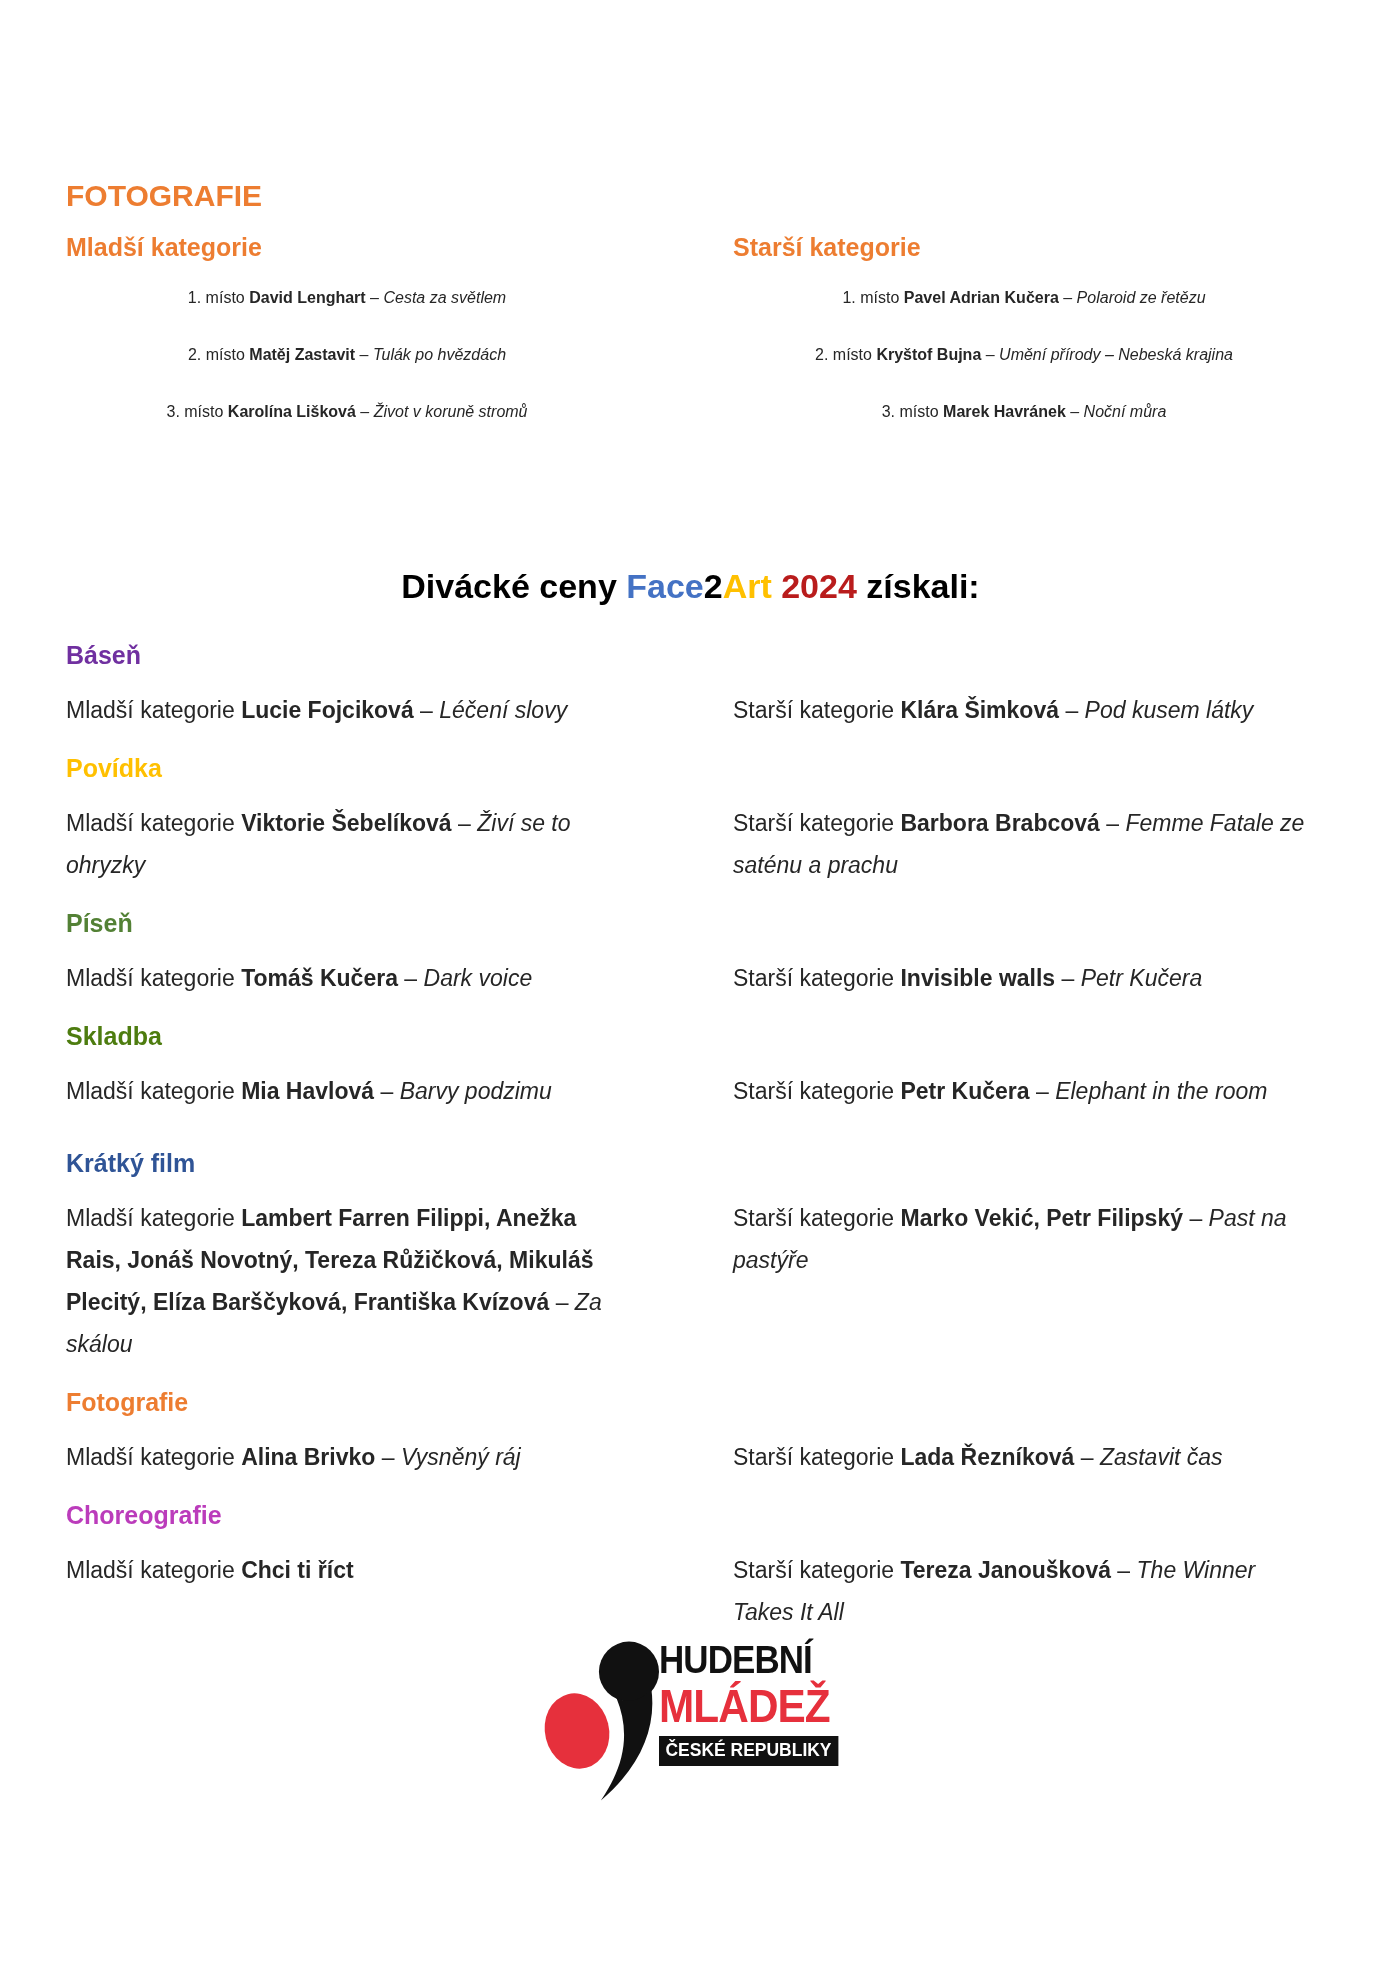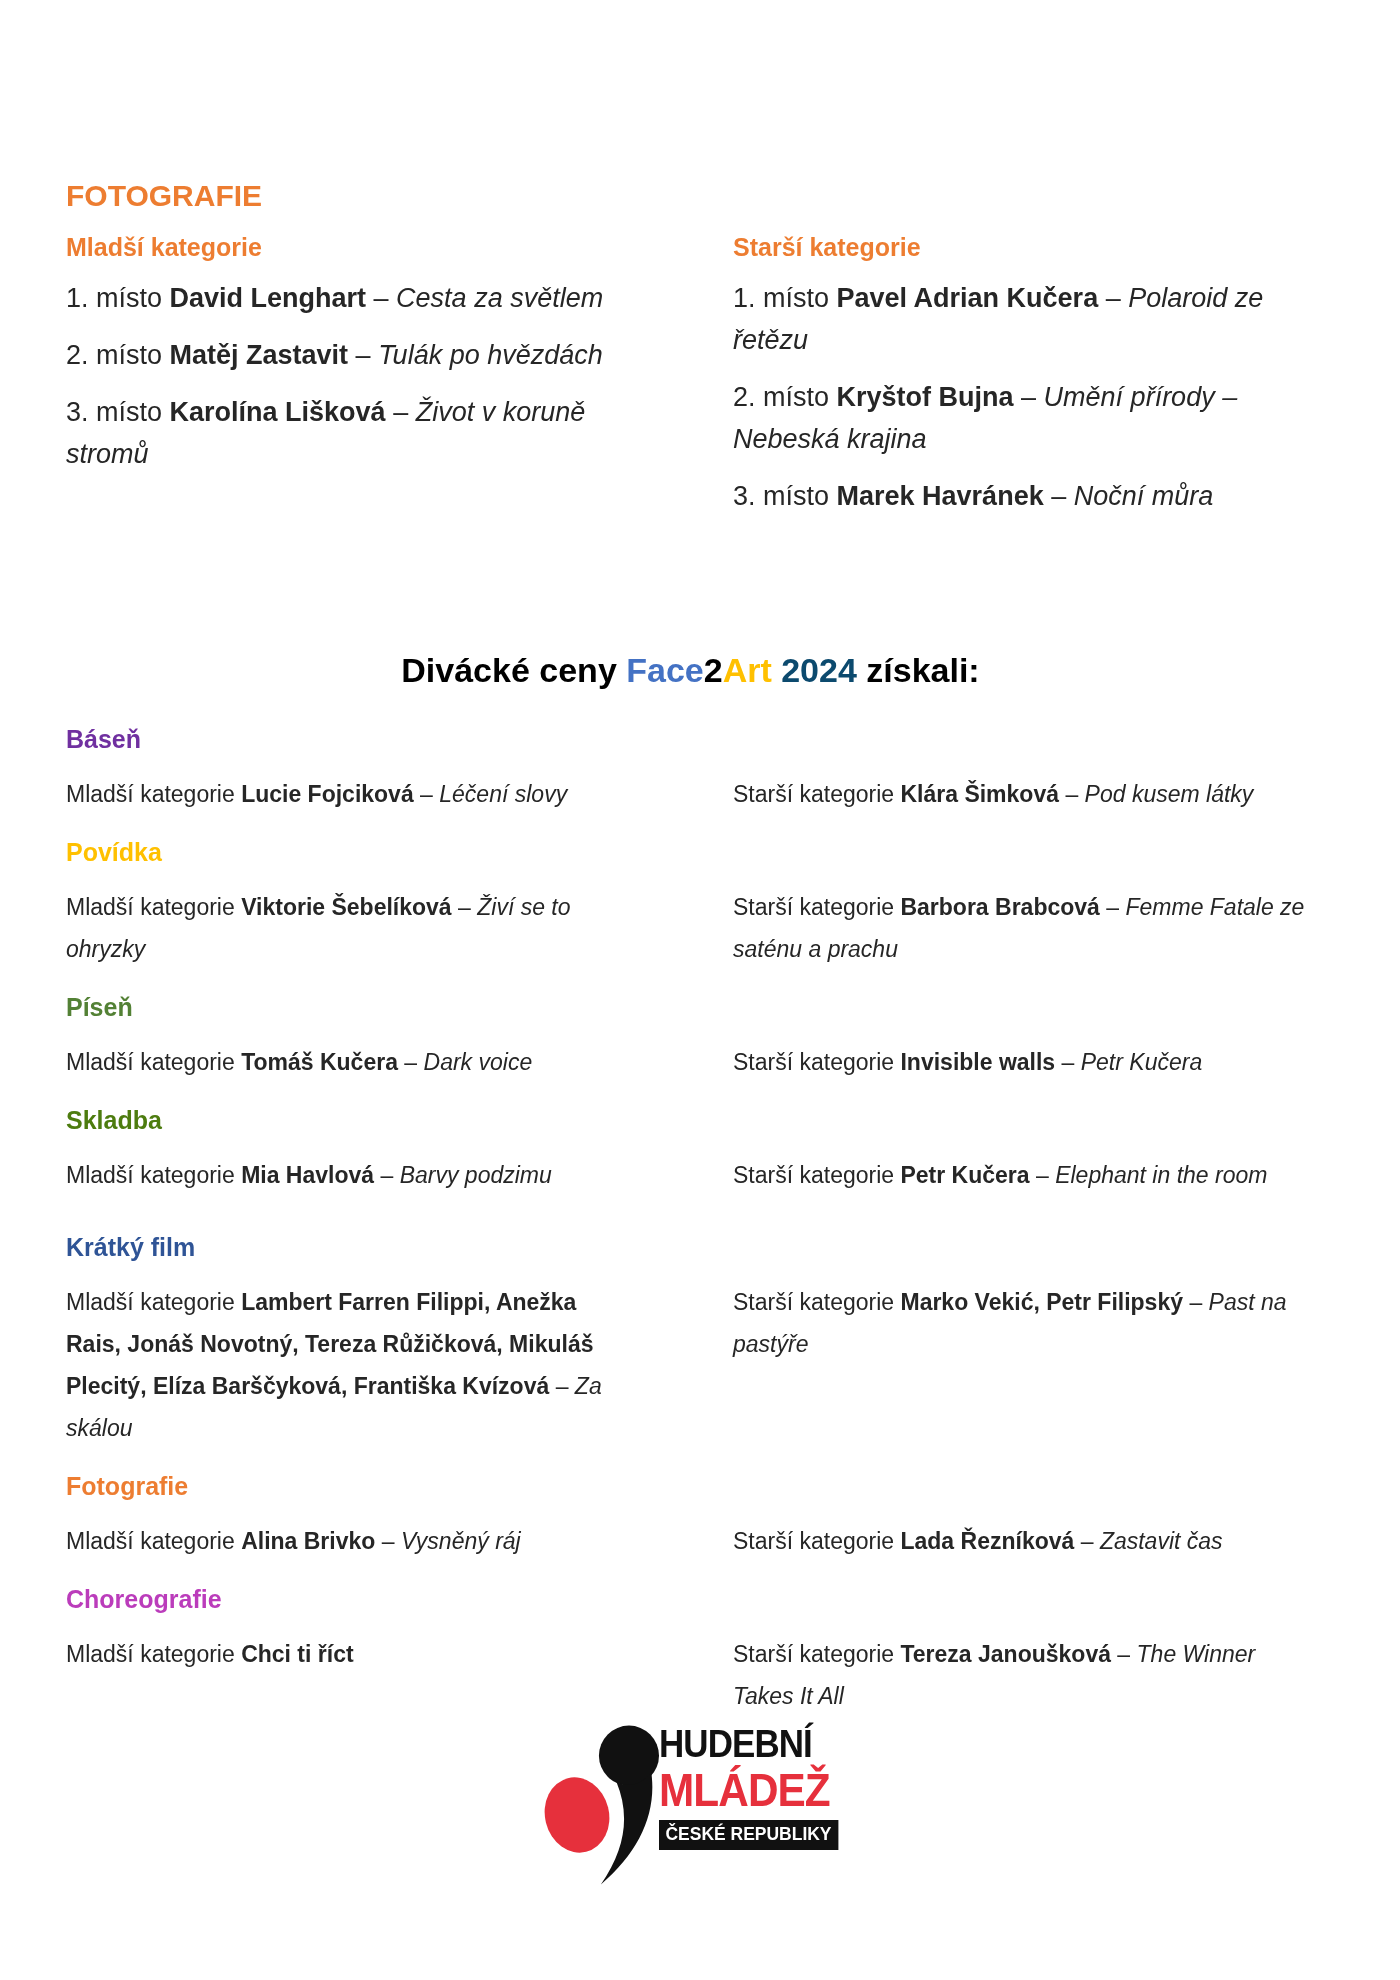--- a/index.html
+++ b/index.html
@@ -23,23 +23,24 @@
   .two-col { display: flex; justify-content: space-between; align-items: flex-start; }
   .col-l { width: 562px; }
   .col-r { width: 582px; }
   .cat-heading {
     font-size: 25px;
     font-weight: 700;
     margin: 0 0 12px 0;
     line-height: 1.4;
   }
   .entry {
-    font-size: 27px;
+    font-size: 16px;
     line-height: 42px;
     margin: 0 0 15px 0;
+    text-align: center;
   }
   .entry b { font-weight: 700; }
   .entry i { font-style: italic; }
   .awards-title {
     text-align: center;
     font-size: 34px;
     font-weight: 700;
     margin: 116px 0 26px 0;
     line-height: 1.3;
     color: #000;
@@ -114,21 +115,21 @@
       <p class="entry">
         <span>2. místo </span><b>Kryštof Bujna</b><span> – </span><i>Umění přírody – Nebeská krajina</i>
       </p>
       <p class="entry">
         <span>3. místo </span><b>Marek Havránek</b><span> – </span><i>Noční můra</i>
       </p>
     </div>
   </div>
 
   <div class="awards-title">
-    <span style="color: rgb(0, 0, 0);">Divácké ceny </span><span style="color: rgb(68, 114, 196);">Face</span><span style="color: rgb(0, 0, 0);">2</span><span style="color: rgb(255, 192, 0);">Art</span><span style="color: #0c4a6e;"> 2024</span><span style="color: rgb(0, 0, 0);"> získali:</span>
+    <span style="color: rgb(0, 0, 0);">Divácké ceny </span><span style="color: rgb(68, 114, 196);">Face</span><span style="color: rgb(0, 0, 0);">2</span><span style="color: rgb(255, 192, 0);">Art</span><span style="color: #b91c1c;"> 2024</span><span style="color: rgb(0, 0, 0);"> získali:</span>
   </div>
 
   <section>
     <h3 class="section-heading" style="color: rgb(112, 48, 160);">Báseň</h3>
     <div class="row">
       <p class="cell c-l">
         <span>Mladší kategorie </span><b>Lucie Fojciková</b><span> – </span><i>Léčení slovy</i>
       </p>
       <p class="cell c-r">
         <span>Starší kategorie </span><b>Klára Šimková</b><span> – </span><i>Pod kusem látky</i>

